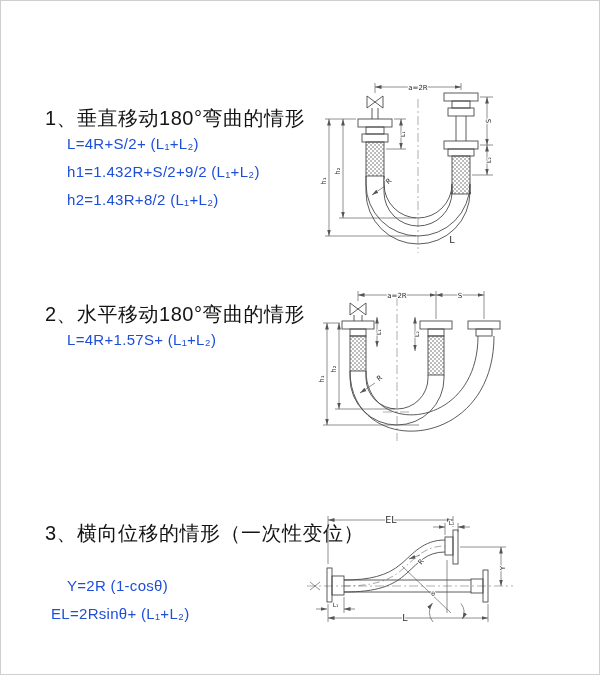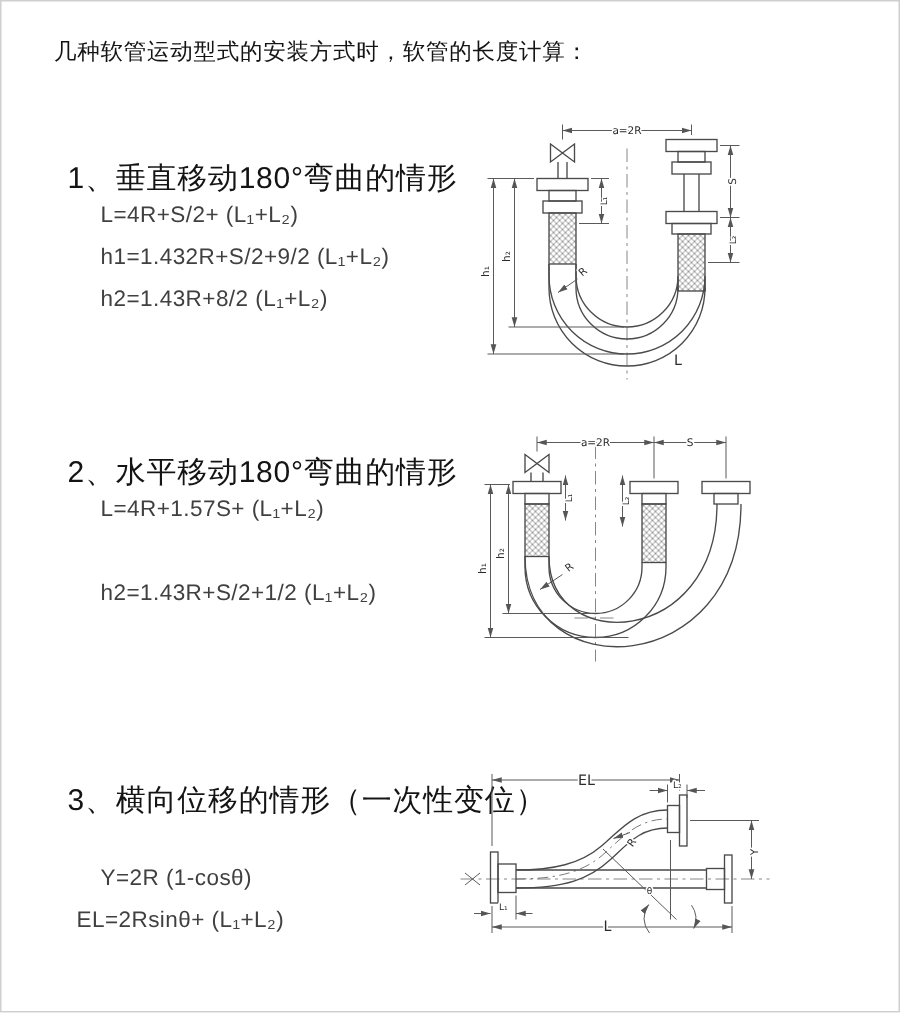--- a/index.html
+++ b/index.html
@@ -4,46 +4,44 @@
 <style>
   html,body{margin:0;padding:0;background:#e9e9e9;}
   .canvas{
     position:relative;width:600px;height:675px;background:#ffffff;
     border:1px solid #cfcfcf;box-sizing:border-box;overflow:hidden;
     font-family:"Liberation Sans","DejaVu Sans",sans-serif;color:#1a1a1a;
   }
   .abs{position:absolute;white-space:nowrap;}
   .title{font-size:15px;letter-spacing:.5px;color:#141414;}
   .heading{font-size:20px;letter-spacing:.5px;color:#141414;}
-  .formula{font-size:15px;letter-spacing:.3px;color:#404040;}
+  .formula{font-size:15px;letter-spacing:.3px;color:#1d4ed8;}
   svg.diag{position:absolute;overflow:visible;}
   .ol{stroke:#4a4a4a;stroke-width:.9;fill:none;stroke-linecap:butt;}
   .dim{stroke:#555;stroke-width:.65;fill:none;}
   .cl{stroke:#787878;stroke-width:.6;stroke-dasharray:9 3 2 3;fill:none;}
   .cl2{stroke:#6a6a6a;stroke-width:.6;stroke-dasharray:7 3 1.5 3;fill:none;}
   .lbl{font-family:"DejaVu Sans",sans-serif;font-size:7px;fill:#2b2b2b;
        text-anchor:middle;paint-order:stroke;stroke:#fff;stroke-width:2.2px;stroke-linejoin:round;}
   .big{font-size:9.5px;}
   .sm{font-size:6px;}
 </style>
 </head>
 <body>
 
 <div class="canvas">
 
-  <div class="abs title" style="left:35px;top:24px">几种软管运动型式的安装方式时，软管的长度计算：</div>
 
   <div class="abs heading" style="left:44px;top:104px">1、垂直移动180°弯曲的情形</div>
   <div class="abs formula" style="left:66px;top:134px">L=4R+S/2+ (L₁+L₂)</div>
   <div class="abs formula" style="left:66px;top:162px">h1=1.432R+S/2+9/2 (L₁+L₂)</div>
   <div class="abs formula" style="left:66px;top:190px">h2=1.43R+8/2 (L₁+L₂)</div>
 
   <div class="abs heading" style="left:44px;top:300px">2、水平移动180°弯曲的情形</div>
   <div class="abs formula" style="left:66px;top:330px">L=4R+1.57S+ (L₁+L₂)</div>
-  <div class="abs formula" style="left:66px;top:386px">h2=1.43R+S/2+1/2 (L₁+L₂)</div>
 
   <div class="abs heading" style="left:44px;top:519px">3、横向位移的情形（一次性变位）</div>
   <div class="abs formula" style="left:66px;top:576px">Y=2R (1-cosθ)</div>
   <div class="abs formula" style="left:50px;top:604px">EL=2Rsinθ+ (L₁+L₂)</div>
 
   <svg class="diag" style="left:312px;top:70px" width="272" height="200" viewBox="0 0 272 200">
     <defs>
       <marker id="arr1" markerWidth="7" markerHeight="5" refX="6.5" refY="2.5" orient="auto-start-reverse" markerUnits="userSpaceOnUse">
         <path d="M0,0.6 L6.5,2.5 L0,4.4 Z" fill="#555"></path>
       </marker>

